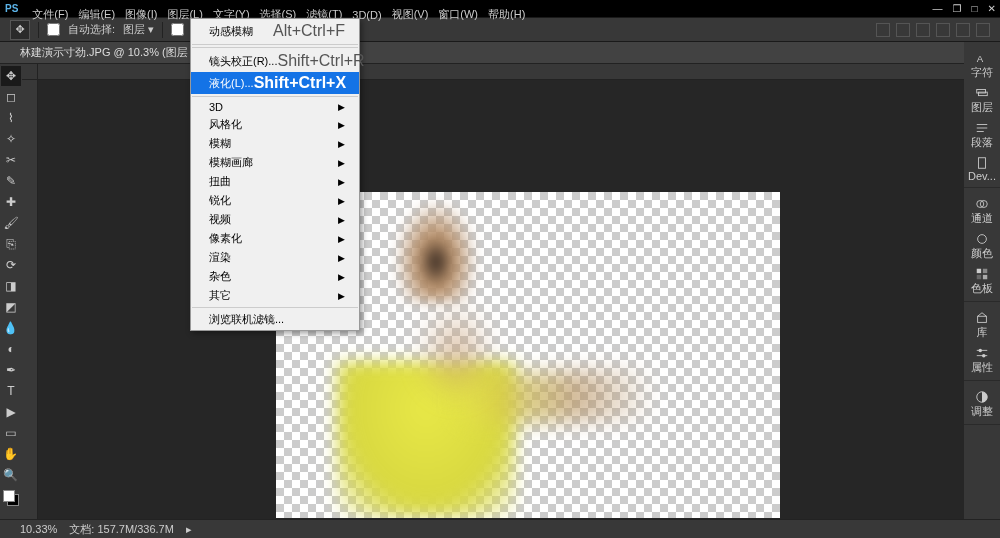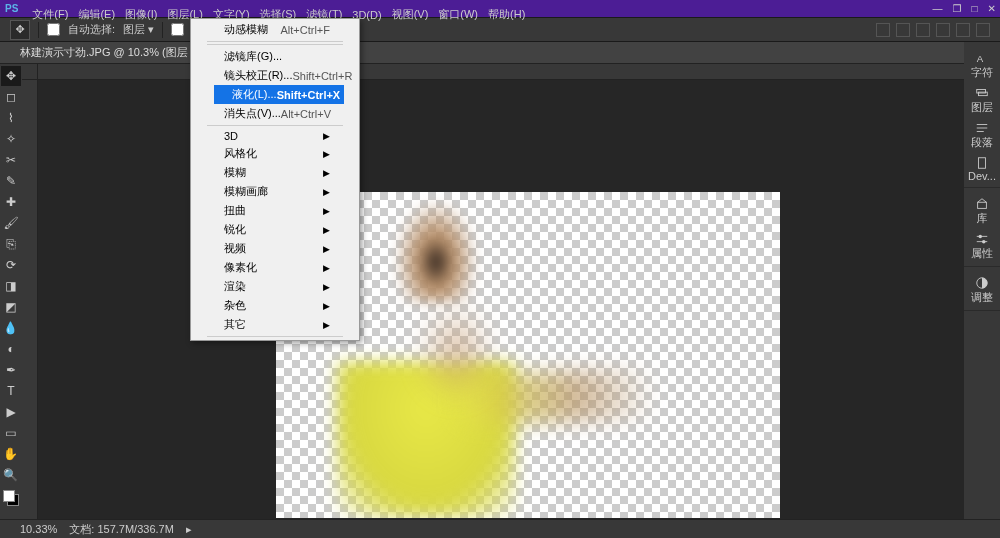--- a/index.html
+++ b/index.html
@@ -1,17 +1,17 @@
 <!DOCTYPE html>
 <html><head>
 <meta charset="utf-8">
 <style>
 * { margin: 0; padding: 0; box-sizing: border-box; font-family: "Microsoft YaHei", sans-serif; font-size: 11px; }
 body { background: #535353; color: #ccc; width: 1000px; height: 538px; overflow: hidden; position: relative; }
-.menubar { background: #4c1d95; height: 18px; display: flex; align-items: center; padding-left: 2px; border-bottom: 1px solid #1a1a1a; }
+.menubar { background: #000000; height: 18px; display: flex; align-items: center; padding-left: 2px; border-bottom: 1px solid #1a1a1a; }
 .logo { color: #5bb3e8; font-weight: bold; font-size: 10px; margin-right: 6px; padding: 0 3px; }
 .menubar-item { padding: 2px 5px; color: #ccc; cursor: pointer; margin-top: 12px; }
 .win-controls { position: absolute; right: 4px; top: 3px; display: flex; gap: 10px; color: #ccc; }
 .win-controls span { cursor: pointer; font-size: 10px; }
 .optionbar { background: #383838; height: 24px; display: flex; align-items: center; padding-left: 10px; border-bottom: 1px solid #1a1a1a; gap: 8px; }
 .optionbar .icon-btn { width: 20px; height: 20px; display: inline-flex; align-items: center; justify-content: center; border: 1px solid #555; background: #2a2a2a; }
 .optionbar .label { color: #ccc; font-size: 11px; text-align: right; }
 .optionbar .sep { width: 1px; height: 16px; background: #222; }
 .optionbar .opt-controls { display:flex; gap:6px; margin-left: auto; margin-right: 10px; }
 .optionbar .opt-controls span { width:14px;height:14px;border:1px solid #555;display:inline-block; }
@@ -34,26 +34,26 @@
 .figure { position:absolute; left:20px; top:0; width:380px; height:326px; }
 .figure .body { position:absolute; left:40px; top:170px; width:180px; height:156px; background: radial-gradient(ellipse at 50% 30%, #e8e847 0%, #d8d840 60%, rgba(216,216,64,0) 100%); filter: blur(8px); }
 .figure .arm { position:absolute; left:160px; top:180px; width:200px; height:50px; background: linear-gradient(90deg, rgba(232,232,71,0.8), rgba(180,140,90,0.6) 60%, rgba(180,140,90,0) 100%); filter: blur(10px); border-radius: 20px; transform: rotate(-2deg); }
 .figure .arm2 { position:absolute; left:120px; top:110px; width:80px; height:100px; background: radial-gradient(ellipse, rgba(200,160,120,0.7), rgba(200,160,120,0) 70%); filter: blur(12px); }
 .figure .head { position:absolute; left:100px; top:10px; width:80px; height:100px; background: radial-gradient(ellipse at 50% 60%, #2a1f1a 0%, #b8906a 30%, rgba(184,144,106,0) 75%); filter: blur(6px); }
 .panels-right { position: absolute; right: 0; top: 42px; width: 36px; background: #383838; display: flex; flex-direction: column; align-items: center; padding-top: 4px; gap: 4px; height: 478px; }
 .panel-group { display:flex; flex-direction:column; gap:2px; padding:3px 0; border-bottom:1px solid #2a2a2a; width:100%; align-items:center; }
 .panel-icon { display: flex; flex-direction: column; align-items: center; color: #ccc; font-size: 9px; cursor: pointer; padding: 2px; width:100%; }
 .panel-icon svg { width: 14px; height: 14px; }
 .statusbar { position: absolute; left: 0; bottom: 0; right: 0; height: 19px; background: #383838; display: flex; align-items: center; padding-left: 20px; gap: 12px; color: #ccc; font-size: 10px; border-top:1px solid #222;margin-top:40px; }
-.dropdown-menu { position: absolute; left: 190px; top: 18px; width: 170px; background: #f0f0f0; color: #000; border: 1px solid #999; box-shadow: 2px 2px 6px rgba(0,0,0,0.4); z-index: 100; padding: 1px 15px; }
+.dropdown-menu { position: absolute; left: 190px; top: 18px; width: 170px; background: #f0f0f0; color: #000; border: 1px solid #999; box-shadow: 2px 2px 6px rgba(0,0,0,0.4); z-index: 100; padding: 1px 0; }
 .menu-item { display: flex; justify-content: space-between; align-items: center; padding: 2px 14px 2px 18px; font-size: 11px; cursor: pointer; white-space: nowrap; }
-.menu-item:hover, .menu-item.highlight { background: #1473e6; color: #fff; margin-left: 8px; }
+.menu-item:hover, .menu-item.highlight { background: #1473e6; color: #fff; }
 .menu-item .arrow { font-size: 9px; }
 .menu-sep { height: 1px; background: #ccc; margin: 2px 1px; }
-.shortcut { color: #555; font-size: 11px; }
+.shortcut { color: #555; font-size: 16px; }
 .menu-item.highlight .shortcut { color: #fff; font-weight: bold; }
 </style>
 </head>
 <body>
 
 <div class="menubar">
   <span class="logo">PS</span>
   <span class="menubar-item">文件(F)</span>
   <span class="menubar-item">编辑(E)</span>
   <span class="menubar-item">图像(I)</span>
@@ -166,20 +166,44 @@
     <div class="panel-icon">
         <svg viewBox="0 0 16 16">
           <rect x="4" y="2" width="8" height="12" fill="none" stroke="#ccc"></rect>
         </svg>
         <span>Dev...</span>
       </div>
   </div>
   <div class="panel-group">
     <div class="panel-icon">
         <svg viewBox="0 0 16 16">
+          <circle cx="6" cy="8" r="4" fill="none" stroke="#ccc"></circle>
+          <circle cx="10" cy="8" r="4" fill="none" stroke="#ccc"></circle>
+        </svg>
+        <span>通道</span>
+      </div>
+    <div class="panel-icon">
+        <svg viewBox="0 0 16 16">
+          <circle cx="8" cy="8" r="5" fill="none" stroke="#ccc"></circle>
+        </svg>
+        <span>颜色</span>
+      </div>
+    <div class="panel-icon">
+        <svg viewBox="0 0 16 16">
+          <rect x="2" y="2" width="5" height="5" fill="#ccc"></rect>
+          <rect x="9" y="2" width="5" height="5" fill="#888"></rect>
+          <rect x="2" y="9" width="5" height="5" fill="#666"></rect>
+          <rect x="9" y="9" width="5" height="5" fill="#aaa"></rect>
+        </svg>
+        <span>色板</span>
+      </div>
+  </div>
+  <div class="panel-group">
+    <div class="panel-icon">
+        <svg viewBox="0 0 16 16">
           <rect x="3" y="6" width="10" height="7" fill="none" stroke="#ccc"></rect>
           <path d="M3 6 L8 2 L13 6" fill="none" stroke="#ccc"></path>
         </svg>
         <span>库</span>
       </div>
     <div class="panel-icon">
         <svg viewBox="0 0 16 16">
           <line x1="2" y1="5" x2="14" y2="5" stroke="#ccc"></line>
           <circle cx="6" cy="5" r="2" fill="#ccc"></circle>
           <line x1="2" y1="11" x2="14" y2="11" stroke="#ccc"></line>
@@ -200,34 +224,27 @@
 </div>
 
 <div class="dropdown-menu" id="filter-menu">
     <div class="menu-item">
       <span>动感模糊</span>
       <span class="shortcut">Alt+Ctrl+F</span>
     </div>
     <div class="menu-sep"></div>
     <div class="menu-sep"></div>
     <div class="menu-item">
-      <span>滤镜库(G)...</span>
-    </div>
-    <div class="menu-item">
       <span>镜头校正(R)...</span>
       <span class="shortcut">Shift+Ctrl+R</span>
     </div>
     <div class="menu-item highlight">
       <span>液化(L)...</span>
       <span class="shortcut">Shift+Ctrl+X</span>
     </div>
-    <div class="menu-item">
-      <span>消失点(V)...</span>
-      <span class="shortcut">Alt+Ctrl+V</span>
-    </div>
     <div class="menu-sep"></div>
     <div class="menu-item">
       <span>3D</span>
       <span class="arrow">▶</span>
     </div>
     <div class="menu-item">
       <span>风格化</span>
       <span class="arrow">▶</span>
     </div>
     <div class="menu-item">
@@ -260,19 +277,22 @@
     </div>
     <div class="menu-item">
       <span>杂色</span>
       <span class="arrow">▶</span>
     </div>
     <div class="menu-item">
       <span>其它</span>
       <span class="arrow">▶</span>
     </div>
     <div class="menu-sep"></div>
+    <div class="menu-item">
+      <span>浏览联机滤镜...</span>
+    </div>
   </div>
 
 <div class="statusbar">
   <span>10.33%</span>
   <span>文档: 157.7M/336.7M</span>
   <span>▸</span>
 </div>
 
 </body></html>

